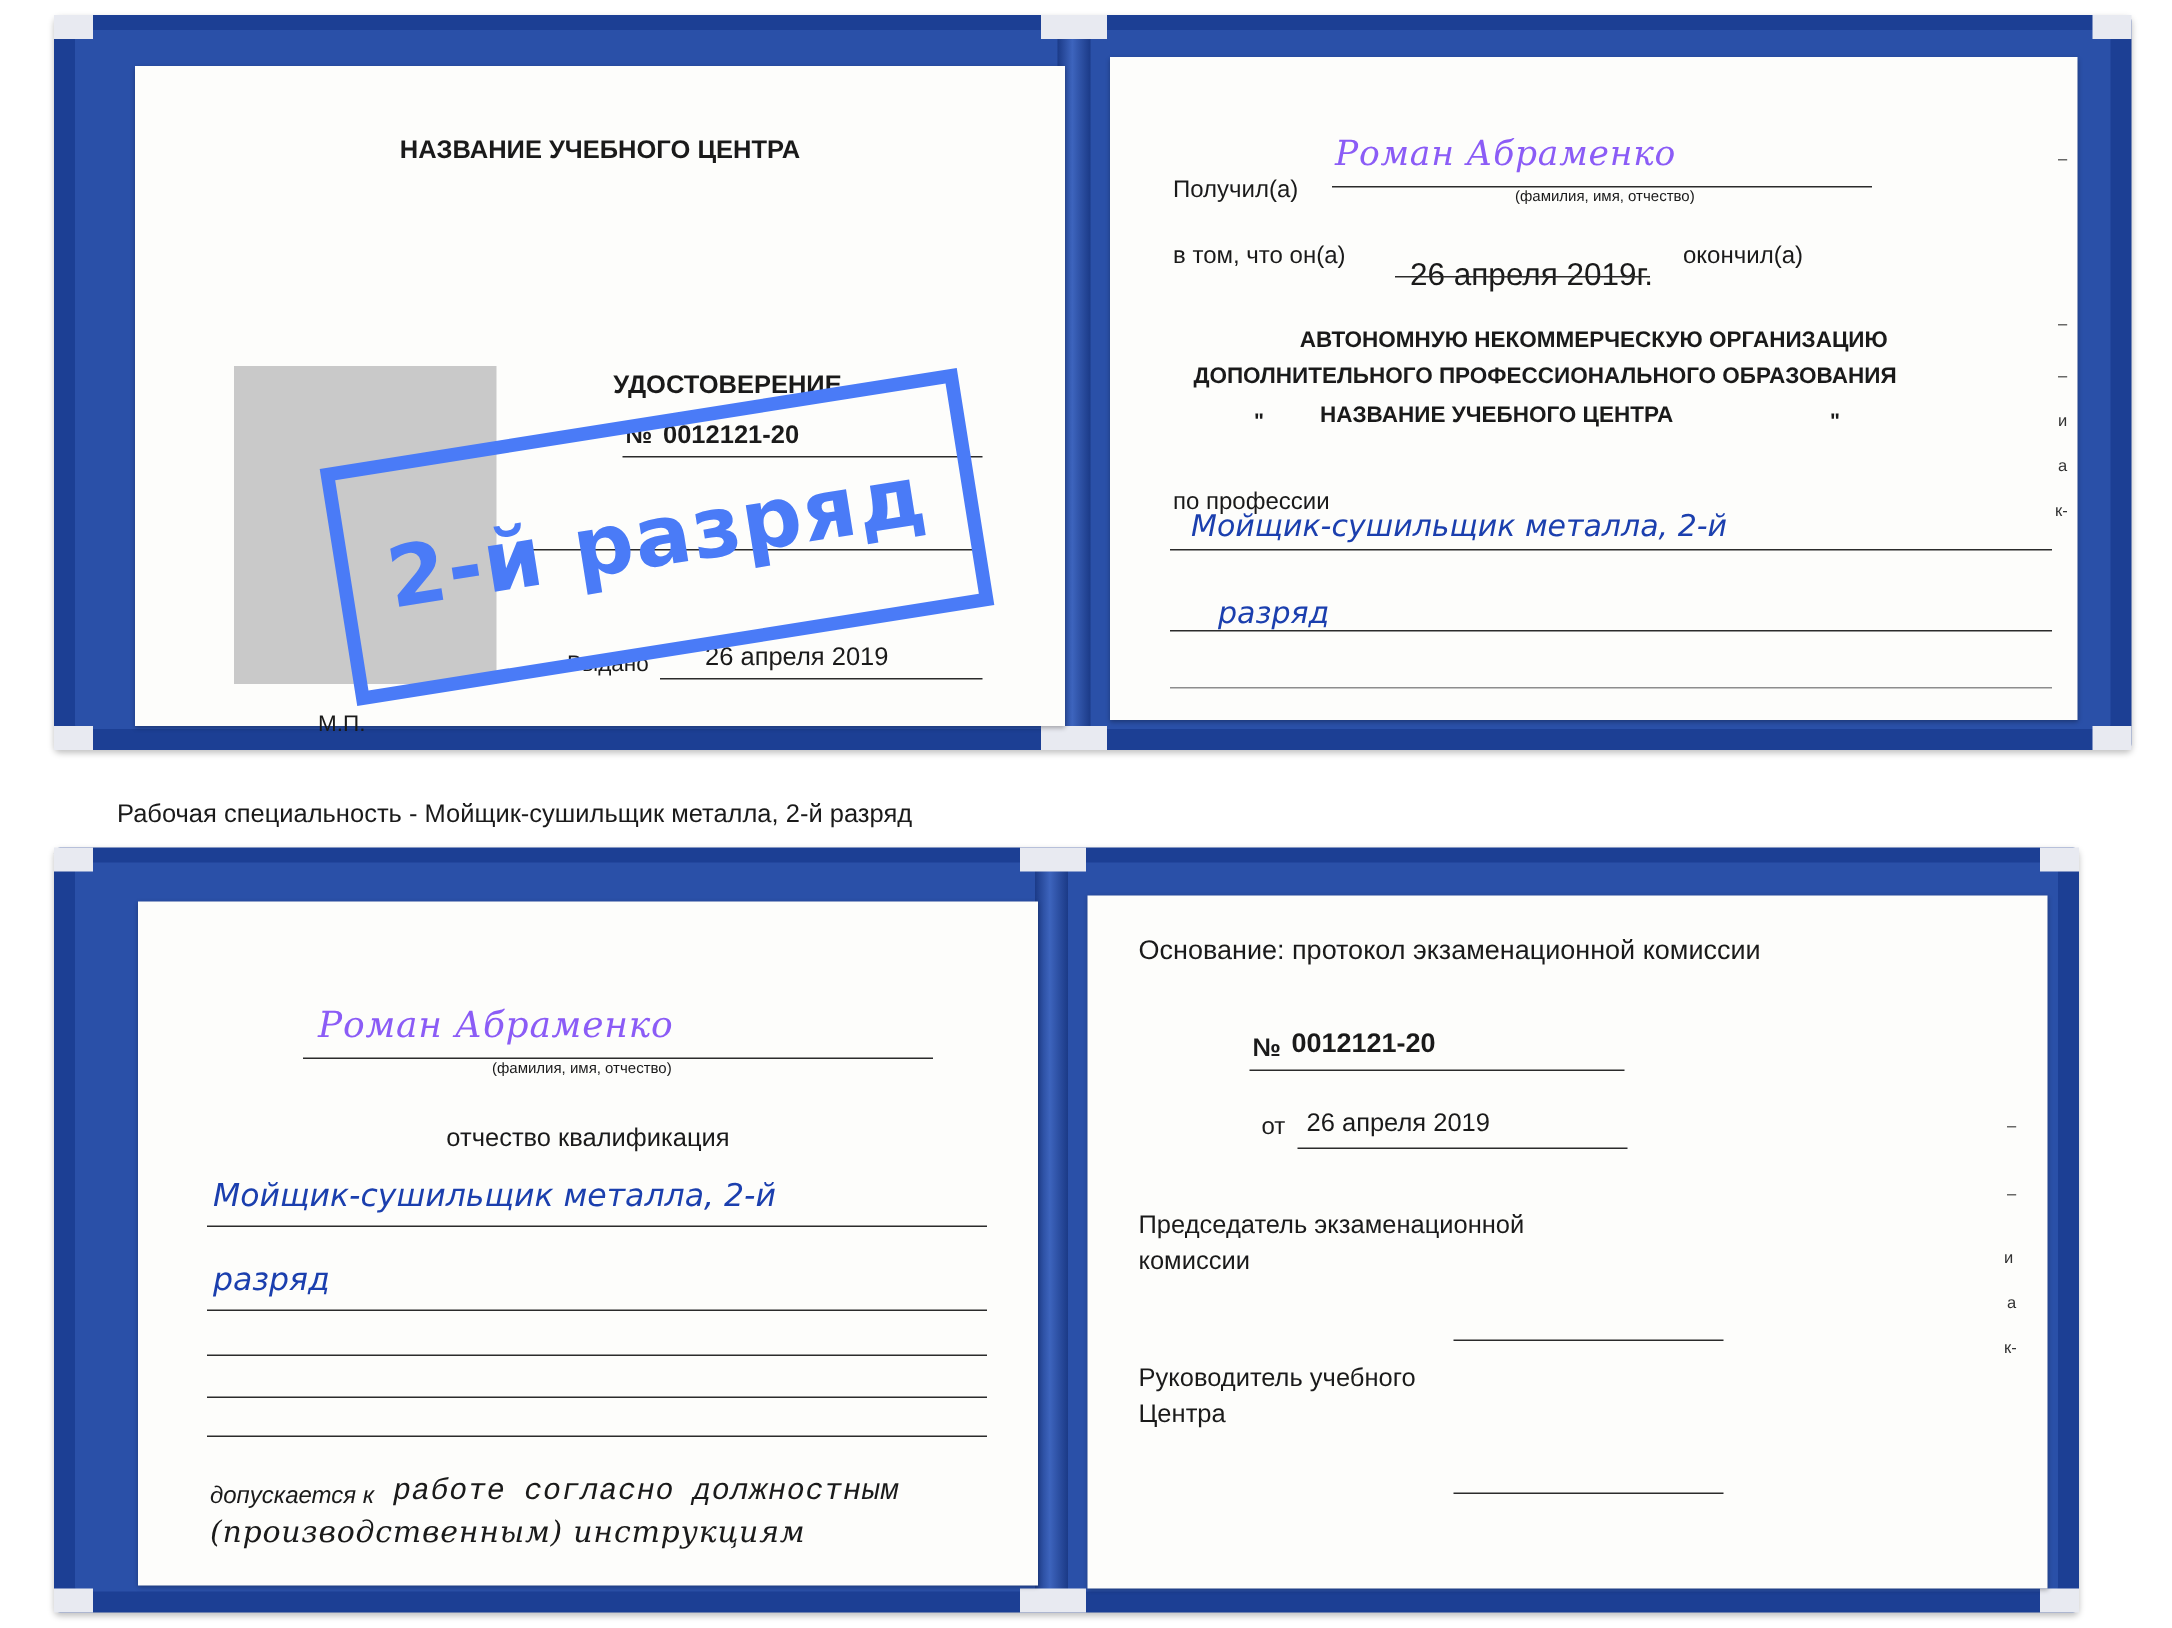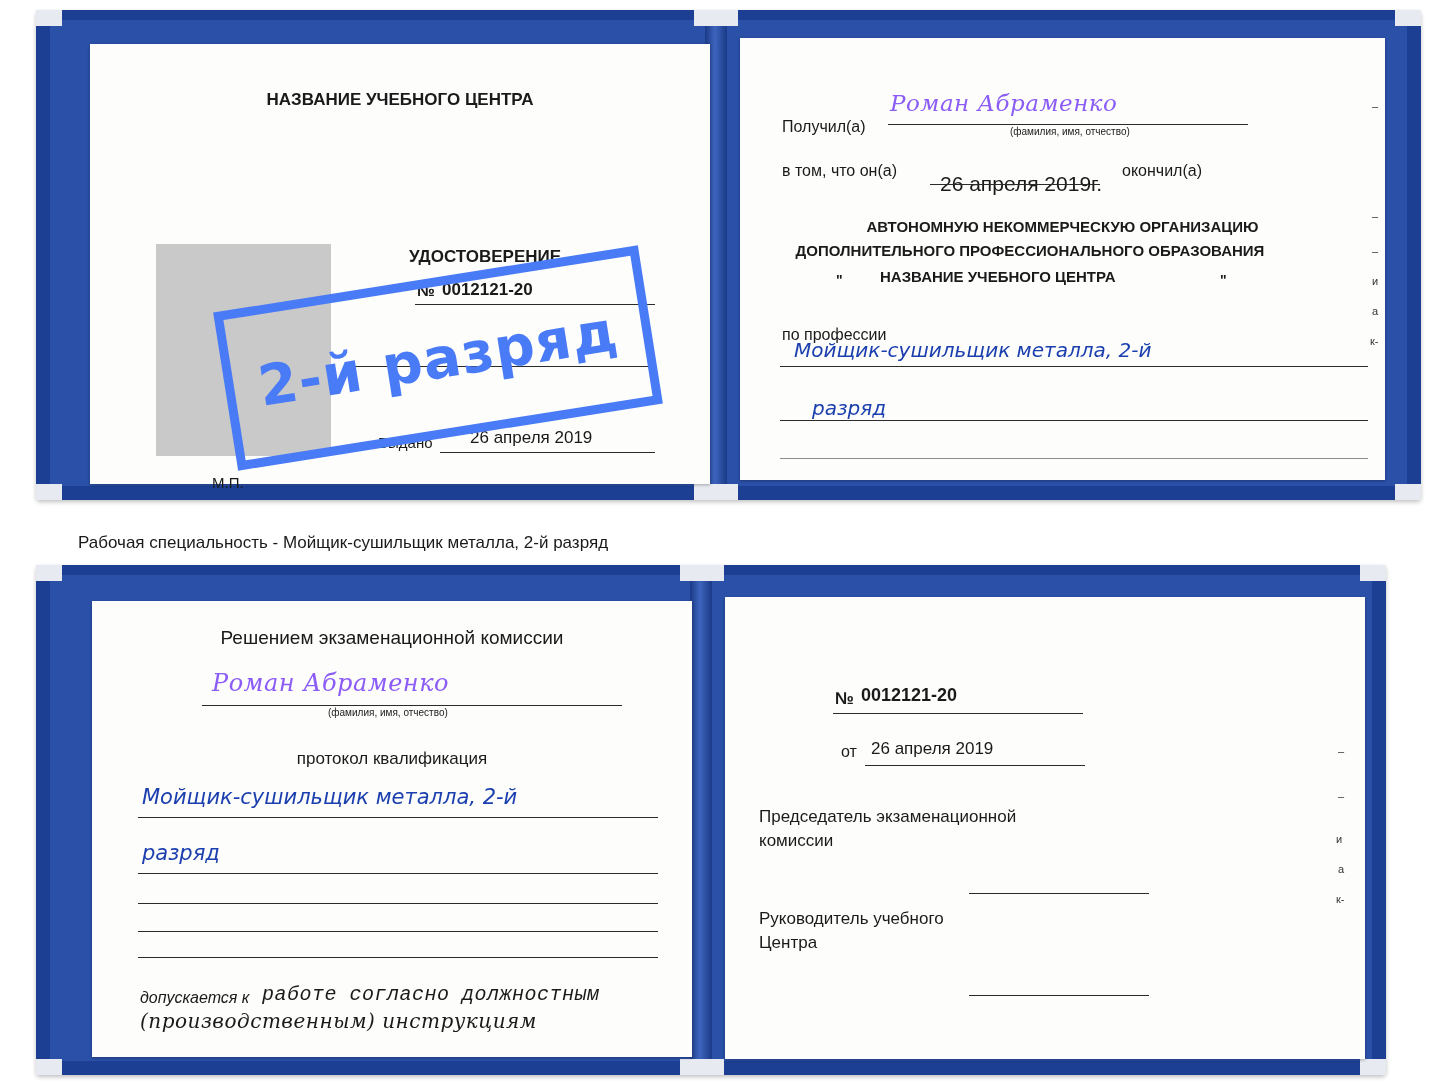--- a/index.html
+++ b/index.html
@@ -210,44 +210,44 @@
       <div class="spine"></div>
 
       <div class="notch" style="left:-14px; top:-10px;"></div>
       <div class="notch" style="right:-14px; top:-10px;"></div>
       <div class="notch" style="left:-14px; bottom:-14px;"></div>
       <div class="notch" style="right:-14px; bottom:-14px;"></div>
       <div class="notch" style="left:630px; top:-10px; width:44px;"></div>
       <div class="notch" style="left:630px; bottom:-14px; width:44px;"></div>
 
       <div class="leaf left">
-        <div class="t center" style="left:0; top:26px; width:600px; font-size:19px;">Решением экзаменационной комиссии</div>
 
         <div class="t hand" style="left:120px; top:68px; font-size:24px;">Роман Абраменко</div>
         <div class="line" style="left:110px; top:104px; width:420px;"></div>
         <div class="t tiny" style="left:236px; top:106px;">(фамилия, имя, отчество)</div>
 
-        <div class="t center" style="left:0; top:148px; width:600px; font-size:17px;">протокол квалификация</div>
+        <div class="t center" style="left:0; top:148px; width:600px; font-size:17px;">отчество квалификация</div>
 
         <div class="t hand-print" style="left:50px; top:184px; font-size:21px;">Мойщик-сушильщик металла, 2-й</div>
         <div class="line" style="left:46px; top:216px; width:520px;"></div>
 
         <div class="t hand-print" style="left:50px; top:240px; font-size:21px;">разряд</div>
         <div class="line" style="left:46px; top:272px; width:520px;"></div>
 
         <div class="line" style="left:46px; top:302px; width:520px;"></div>
         <div class="line" style="left:46px; top:330px; width:520px;"></div>
         <div class="line" style="left:46px; top:356px; width:520px;"></div>
 
         <div class="t" style="left:48px; top:388px; font-size:16px;font-style:italic;">допускается к</div>
         <div class="t hand" style="left:170px; top:382px; font-size:20px; color:#1a1a1a; font-family:Liberation Mono, monospace;">работе согласно должностным</div>
         <div class="t hand" style="left:48px; top:408px; font-size:20px; color:#1a1a1a; font-family:'DejaVu Serif',serif;">(производственным) инструкциям</div>
       </div>
 
       <div class="leaf right">
+        <div class="t" style="left:34px; top:26px; font-size:18px;">Основание: протокол экзаменационной комиссии</div>
 
         <div class="t bold" style="left:110px; top:92px; font-size:17px;">№</div>
         <div class="t bold" style="left:136px; top:88px; font-size:18px;">0012121-20</div>
         <div class="line" style="left:108px; top:116px; width:250px;"></div>
 
         <div class="t" style="left:116px; top:146px; font-size:16px;">от</div>
         <div class="t" style="left:146px; top:142px; font-size:17px;">26 апреля 2019</div>
         <div class="line" style="left:140px; top:168px; width:220px;"></div>
 
         <div class="t" style="left:34px; top:210px; font-size:17px;">Председатель экзаменационной</div>

